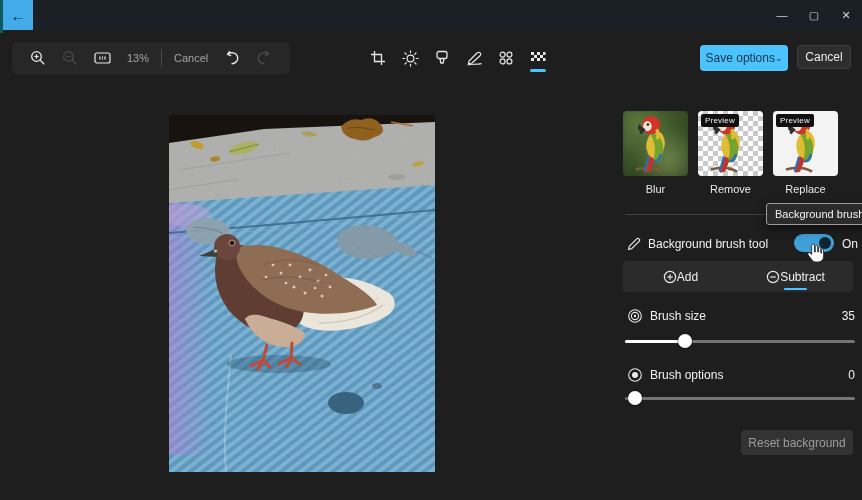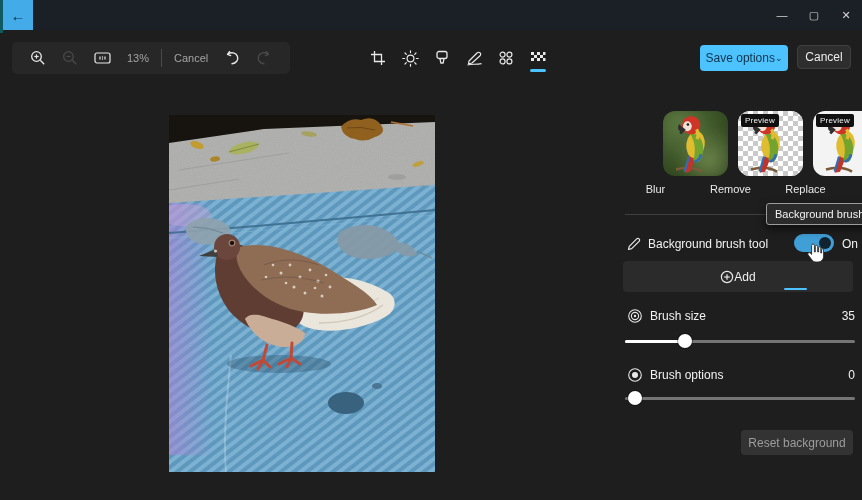--- a/index.html
+++ b/index.html
@@ -31,21 +31,21 @@
             display:flex;align-items:center;justify-content:center;color:#10354a;font-size:12px;}
   .save-chevron{font-size:9px;color:#10354a;}
   .cancel-btn{position:absolute;left:797px;top:45px;width:54px;height:24px;background:#2e2e2e;
               border:1px solid #3f3f3f;border-radius:4px;display:flex;align-items:center;justify-content:center;
               color:#ececec;font-size:12px;box-sizing:border-box;}
 
   
   .photo{position:absolute;left:169px;top:115px;width:266px;height:357px;}
 
   
-  .thumb{position:absolute;top:111px;width:65px;height:65px;border-radius:12px;overflow:hidden;margin-left:40px;}
+  .thumb{position:absolute;top:111px;width:65px;height:65px;border-radius:4px;overflow:hidden;}
   .thumb-blur-bg{position:absolute;inset:-6px;filter:blur(4px);
       background:radial-gradient(circle at 68% 72%, rgba(150,175,105,0.55) 0%, rgba(150,175,105,0) 45%),
                  radial-gradient(circle at 30% 25%, #5d7a42 0%, #3a5226 48%, #233517 100%);}
   .thumb-checker{position:absolute;inset:0;background-color:#ffffff;
       background-image:linear-gradient(45deg,#c9c9c9 25%,transparent 25%,transparent 75%,#c9c9c9 75%),
                        linear-gradient(45deg,#c9c9c9 25%,transparent 25%,transparent 75%,#c9c9c9 75%);
       background-position:0 0,5px 5px;background-size:10px 10px;}
   .thumb-white{position:absolute;inset:0;background:#f3f3f3;}
   .parrot-svg{position:absolute;left:0;top:0;}
   .preview-badge{position:absolute;left:3px;top:3px;background:#101010;color:#f2f2f2;font-size:8px;
@@ -387,20 +387,27 @@
 
   <div class="segmented">
     <div class="seg-half">
       <svg width="14" height="14" viewBox="0 0 14 14">
         <circle cx="7" cy="7" r="5.6" fill="none" stroke="#e8e8e8" stroke-width="1.2"></circle>
         <line x1="4.2" y1="7" x2="9.8" y2="7" stroke="#e8e8e8" stroke-width="1.2"></line>
         <line x1="7" y1="4.2" x2="7" y2="9.8" stroke="#e8e8e8" stroke-width="1.2"></line>
       </svg>
       <span>Add</span>
     </div>
+    <div class="seg-half">
+      <svg width="14" height="14" viewBox="0 0 14 14">
+        <circle cx="7" cy="7" r="5.6" fill="none" stroke="#e8e8e8" stroke-width="1.2"></circle>
+        <line x1="4.2" y1="7" x2="9.8" y2="7" stroke="#e8e8e8" stroke-width="1.2"></line>
+      </svg>
+      <span>Subtract</span>
+    </div>
     <div class="seg-underline"></div>
   </div>
 
   <svg class="slider-label-icon" style="top:308px" width="16" height="16" viewBox="0 0 16 16">
     <circle cx="8" cy="8" r="6.3" fill="none" stroke="#e8e8e8" stroke-width="1.1"></circle>
     <circle cx="8" cy="8" r="3.6" fill="none" stroke="#e8e8e8" stroke-width="1.1"></circle>
     <circle cx="8" cy="8" r="1.2" fill="#e8e8e8"></circle>
   </svg>
   <div class="slider-label" style="top:309px">Brush size</div>
   <div class="slider-value" style="top:309px">35</div>

